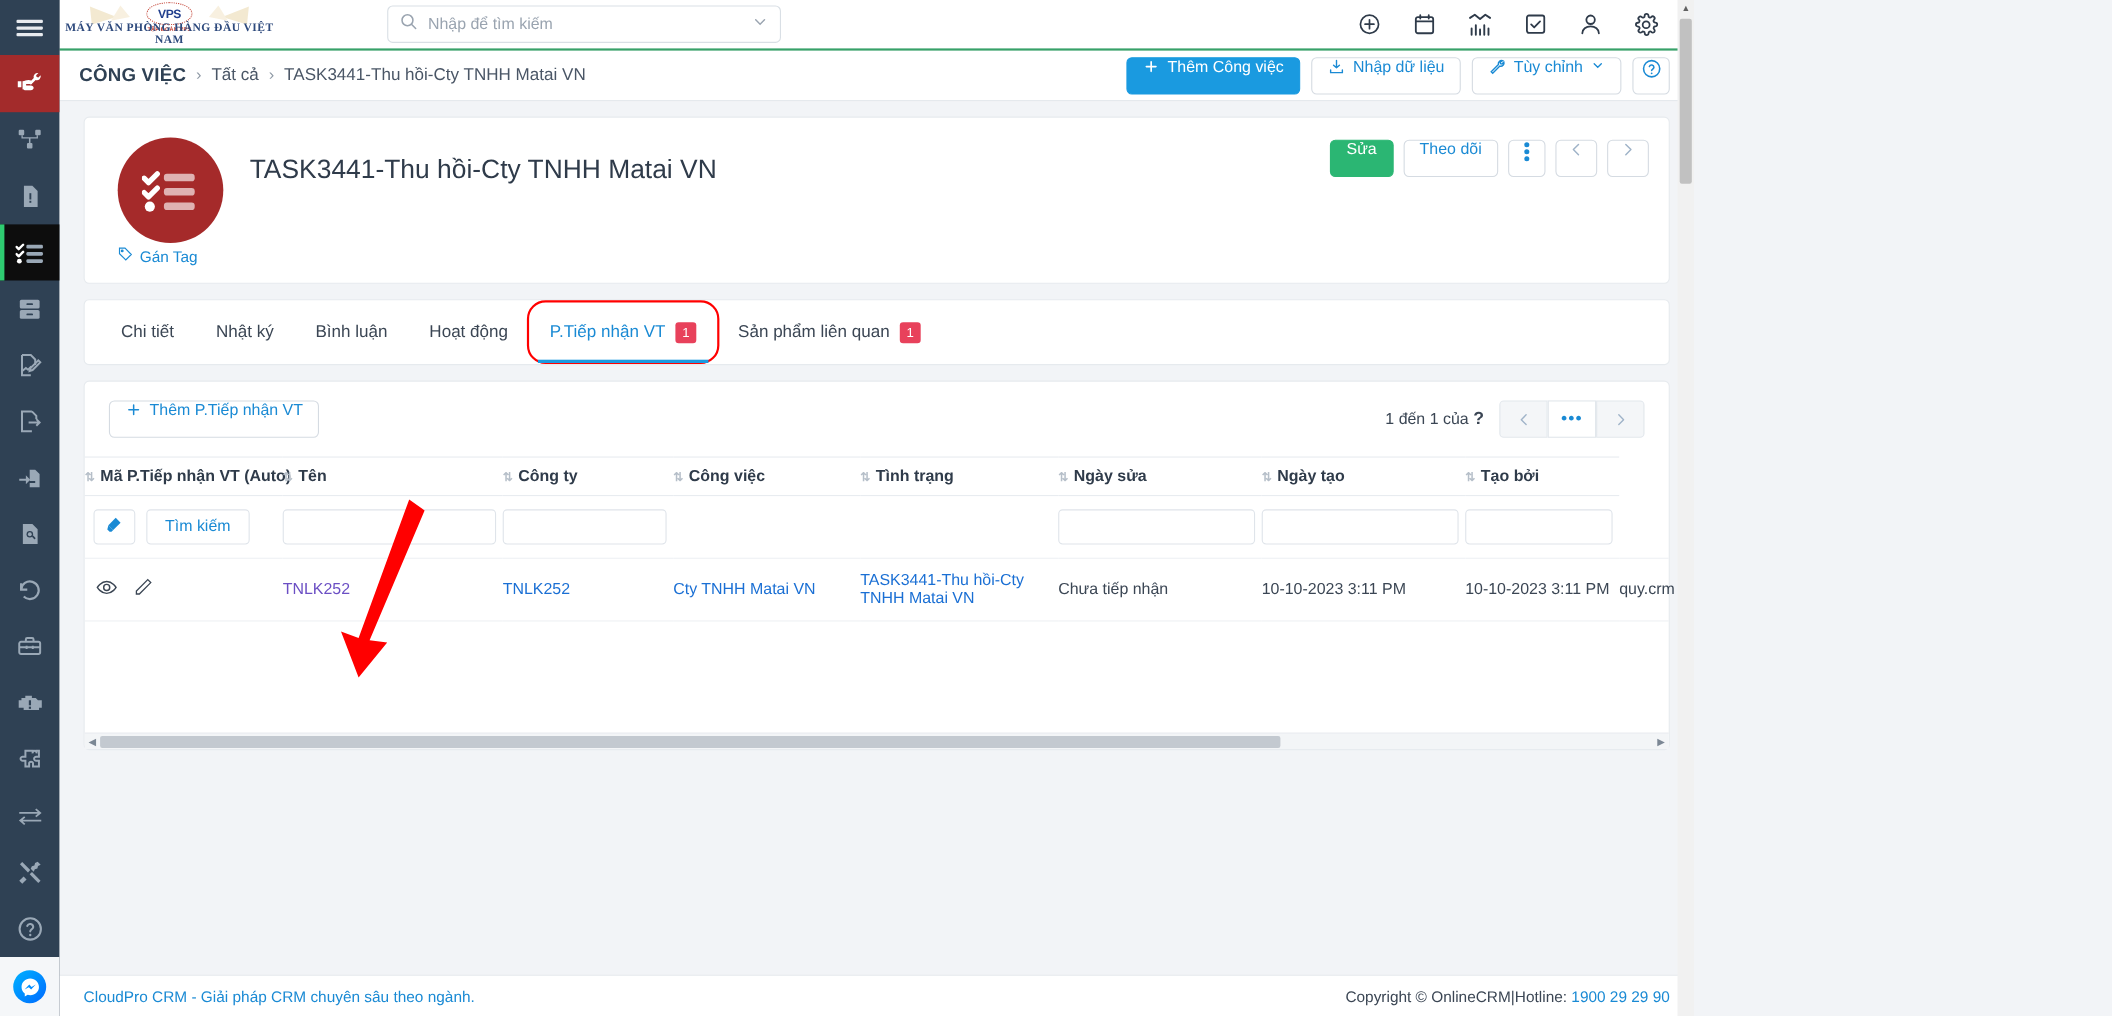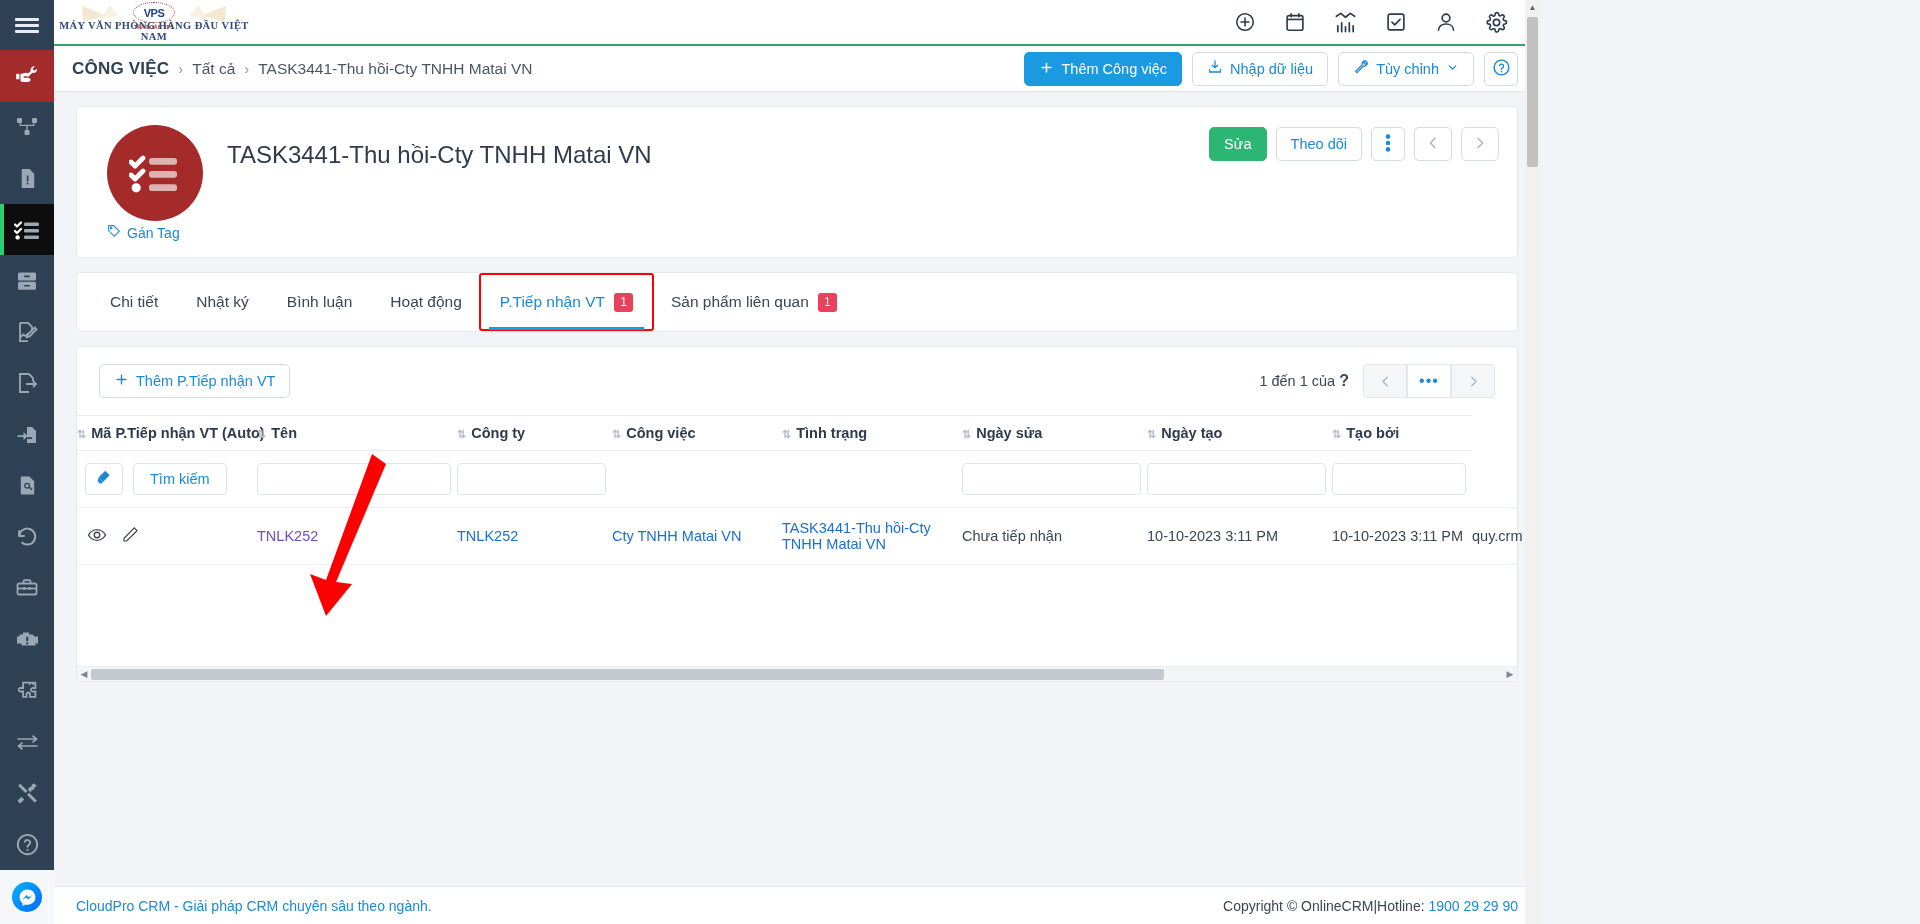--- a/index.html
+++ b/index.html
@@ -92,21 +92,21 @@
   .crumbbar {
     height: 46px; background: #fff; border-bottom: 1px solid #e3e7ec;
     display: flex; align-items: center; padding: 0 22px 0 18px; flex: 0 0 46px;
   }
   .crumb-module { font-size: 17px; font-weight: bold; color: #2f4154; letter-spacing: .2px; }
   .crumb-sep { margin: 0 9px; color: #8e99a5; font-size: 15px; }
   .crumb-link { font-size: 15.5px; color: #4a5666; cursor: pointer; }
   .crumb-cur { font-size: 15.5px; color: #4a5666; }
   .crumb-actions { margin-left: auto; display: flex; align-items: center; gap: 10px; }
   .btn {
-    height: 34px; border-radius: 5px; display: inline-flex; align-items: center;
+    height: 34px; border-radius: 5px; display: inline-flex; align-items: flex-start;
     gap: 7px; padding: 0 14px; font-size: 14.5px; cursor: pointer; white-space: nowrap;
     border: 1px solid #d5dbe2; background: #fff; color: #1a8ad4;
   }
   .btn.primary { background: #1a9ae0; border-color: #1a9ae0; color: #fff; font-weight: normal; }
   .btn.icon-only { padding: 0; width: 34px; justify-content: center; }
 
   
   .main {
     flex: 1 1 auto; overflow: hidden; padding: 14px 22px 0 22px; position: relative;
   }
@@ -147,21 +147,21 @@
   }
   .tab.active { color: #1a8ad4; }
   .tab.active::after {
     content: ""; position: absolute; left: 8px; right: 8px; bottom: -1px; height: 3px; background: #1a9ae0;
   }
   .tab .badge {
     background: #e8415b; color: #fff; font-size: 12px; border-radius: 3px;
     min-width: 19px; height: 19px; display: inline-flex; align-items: center; justify-content: center; padding: 0 4px;
   }
   .tab.highlight-box {
-    outline: 2.5px solid #ff0000; border-radius: 1px; margin: 2px 0;
+    outline: 2.5px solid #ff0000; border-radius: 15px; margin: 2px 0;
   }
 
   
   .panel {
     background: #fff; border: 1px solid #e6eaee; border-radius: 5px;
     margin-top: 14px; padding: 16px 0 0 0; height: 336px; position: relative;
   }
   .panel-toolbar { display: flex; align-items: center; padding: 0 22px 0 22px; height: 36px; }
   .paging { margin-left: auto; display: flex; align-items: center; gap: 14px; }
   .paging-text { font-size: 14.5px; color: #3b4654; }
@@ -444,20 +444,34 @@
           <div class="vps-badge">
             <div class="vps-oval">
                 <span>VPS</span>
               </div>
             <div class="vps-sub">TẬP ĐOÀN VPS</div>
           </div>
           <div class="brand-text">MÁY VĂN PHÒNG HÀNG ĐẦU VIỆT NAM</div>
         </div>
       </div>
 
+      <div class="searchbox">
+        <span>
+          <svg width="17" height="17" viewBox="0 0 24 24" fill="none" stroke="#9aa4b0" stroke-width="2">
+            <circle cx="10.5" cy="10.5" r="7"></circle>
+              <path d="M15.6 15.6 21 21" stroke-linecap="round"></path>
+          </svg>
+        </span>
+        <input value="" placeholder="Nhập để tìm kiếm" style="">
+        <span>
+          <svg width="16" height="16" viewBox="0 0 24 24" fill="none" stroke="#9aa4b0" stroke-width="2">
+            <path d="M6 9l6 6 6-6" stroke-linecap="round"></path>
+          </svg>
+        </span>
+      </div>
 
       <div class="topbar-icons">
         <span class="ticn">
           <svg width="22" height="22" viewBox="0 0 24 24" fill="none" stroke="#2f3b4a" stroke-width="1.7">
             <circle cx="12" cy="12" r="9"></circle>
               <path d="M12 7.6v8.8M7.6 12h8.8" stroke-linecap="round"></path>
           </svg>
         </span>
         <span class="ticn">
           <svg width="22" height="22" viewBox="0 0 24 24" fill="none" stroke="#2f3b4a" stroke-width="1.8">

